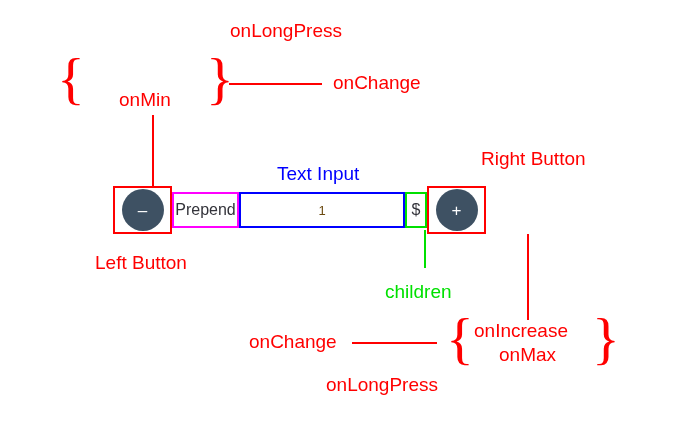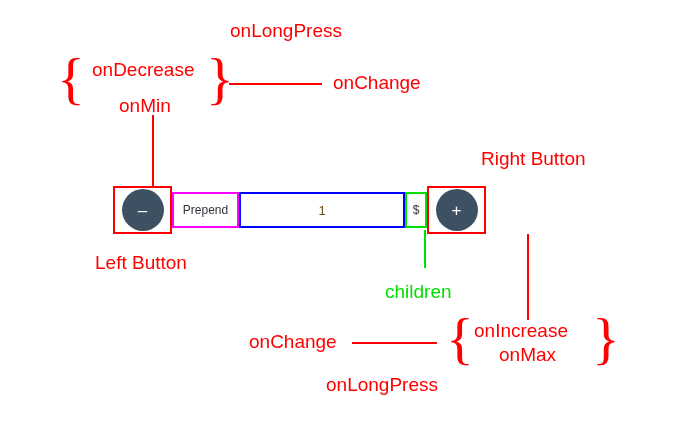--- a/index.html
+++ b/index.html
@@ -95,21 +95,21 @@
 
   .seg {
     box-sizing: border-box;
     height: 36px;
     align-self: center;
     display: flex;
     align-items: center;
     justify-content: center;
     background: #ffffff;
     font-family: "Liberation Sans", sans-serif;
-    font-size: 12px;
+    font-size: 16px;
     color: #33333a;
     white-space: nowrap;
   }
   .seg-prepend {
     border: 2px solid #ff00ff;
     width: 67px;
   }
   .seg-input {
     border: 2px solid #0000ff;
     width: 166px;
@@ -127,32 +127,32 @@
 </style>
 </head>
 <body>
 
 <div id="canvas">
 
   <div class="anno" style="left:230px; top:20px;">onLongPress</div>
 
   <div class="brace" style="left:57px; top:50px;">{</div>
 
-  <div class="anno" style="left:92px; top:59px;">onDecrease</div>
 
-  <div class="anno" style="left:119px; top:95px;">onMin</div>
+  <div class="anno" style="left:119px; top:89px;">onMin</div>
 
   <div class="brace" style="left:206px; top:50px;">}</div>
 
   <div class="line-h" style="left:229px; top:83px; width:93px;"></div>
 
   <div class="anno" style="left:333px; top:72px;">onChange</div>
 
   <div class="line-v" style="left:152px; top:115px; height:73px;"></div>
 
+  <div class="anno blue" style="left:277px; top:163px;">Text Input</div>
 
   <div class="anno" style="left:470px; top:148px;margin-left:11px;">Right Button</div>
 
   <div class="anno" style="left:95px; top:252px;">Left Button</div>
 
   <div class="line-v green" style="left:424px; top:230px; height:38px;"></div>
 
   <div class="anno green" style="left:385px; top:269px;margin-top:12px;">children</div>
 
   <div id="widget">

